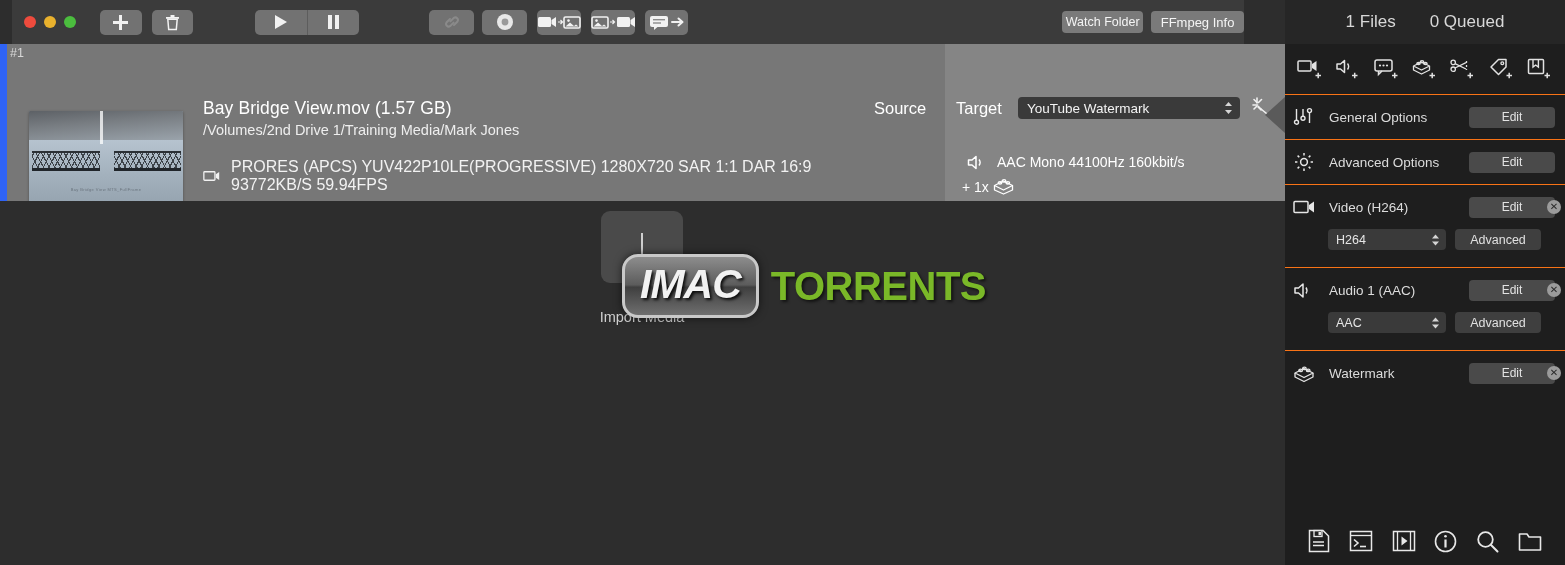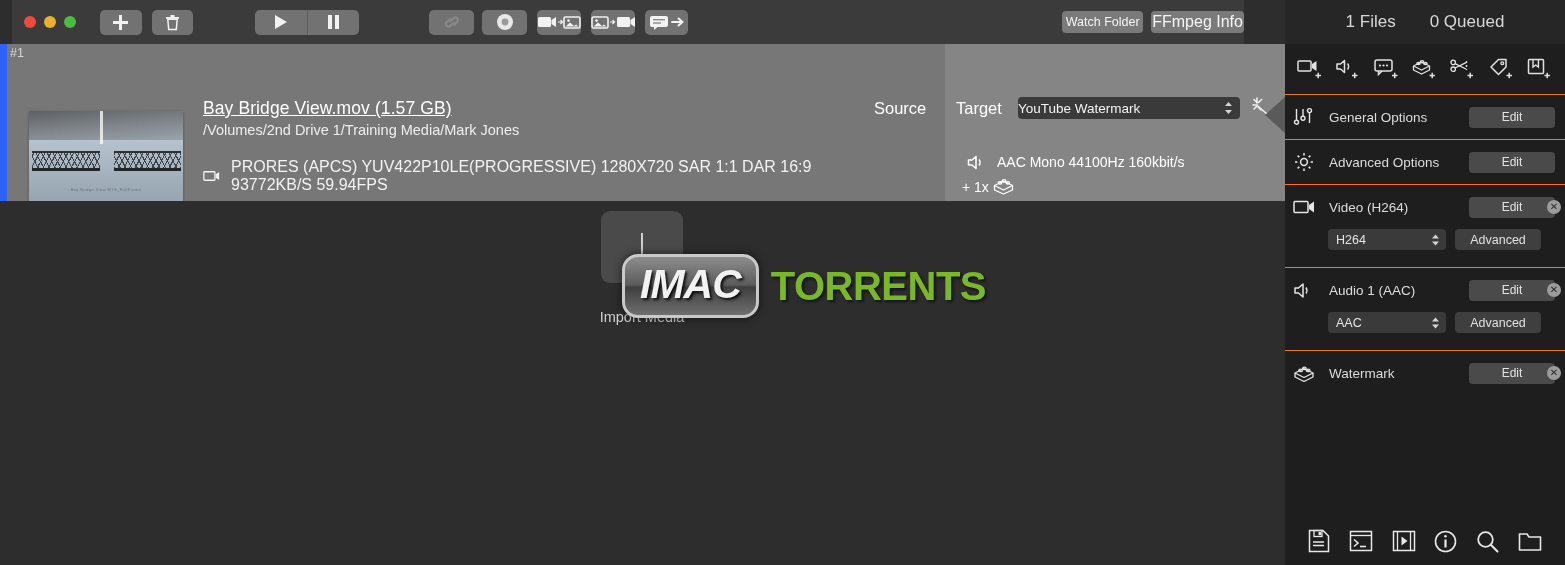--- a/index.html
+++ b/index.html
@@ -46,21 +46,21 @@
   #btn-link { width: 56px; margin-left: 70px; }
   #btn-disc { width: 56px; margin-left: 8px; }
   #btn-v2i { width: 54px; margin-left: 10px; }
   #btn-i2v { width: 54px; margin-left: 10px; }
   #btn-sub { width: 54px; margin-left: 10px; }
 
   #btn-watch { width: 101px; height: 22px; margin-left: 374px;
     background:#7a7a7a; border-radius:4px; color:#f5f5f5; font-size:12.5px;
     display:flex;align-items:center;justify-content:center; }
   #btn-ffmpeg { width: 116px; height: 22px; margin-left: 8px;
-    background:#7a7a7a; border-radius:4px; color:#f5f5f5; font-size:16px;
+    background:#7a7a7a; border-radius:4px; color:#f5f5f5; font-size:13px;
     display:flex;align-items:center;justify-content:center; }
 
   
   #status-bar {
     position:absolute; left:1285px; top:0; width:280px; height:44px;
     background:#262626; display:flex; align-items:center; justify-content:center; gap:34px;
     color:#d8d8d8; font-size:17px;
   }
 
   
@@ -88,38 +88,38 @@
   #thumb .truss2 { position:absolute; left:55%; top:44%; width:44%; height:21%;
     background:repeating-linear-gradient(62deg,#3d4349 0 1px,rgba(0,0,0,0) 1px 5px),
                repeating-linear-gradient(-62deg,#3d4349 0 1px,rgba(0,0,0,0) 1px 5px);
     border-top:2px solid #2b3035; border-bottom:3px solid #20252a; }
   #thumb .cap { position:absolute; left:0; bottom:12%; width:100%;
     text-align:center; font-size:4px; color:#6a747e; letter-spacing:.4px; }
   #duration { position:absolute; left:29px; top:176px; width:154px;
     text-align:center; color:#ececec; font-size:14.5px; }
 
   #file-meta { position:absolute; left:203px; top:54px; width:660px; }
-  #file-title { font-size:17.5px; color:#ffffff; letter-spacing:.1px;text-decoration:underline; }
+  #file-title { font-size:17.5px; color:#ffffff; letter-spacing:.1px; }
   #file-path  { font-size:14.5px; color:#eeeeee; margin-top:3px; }
   .stream-line { display:flex; align-items:center; gap:11px; margin-top:13px;
     font-size:16px; color:#f2f2f2; }
   #src-video-line { margin-top: 20px; }
 
   #source-label { position:absolute; left:874px; top:55px; font-size:16.5px; color:#ffffff; }
 
   
   #target-panel {
     position:absolute; left:945px; top:44px; width:340px; height:157px;
     background:#858585;
   }
   #target-label { position:absolute; left:11px; top:55px; font-size:16.5px; color:#ffffff; }
   #target-select {
     position:absolute; left:73px; top:53px; width:222px; height:22px;
     background:#3a3a3a; border-radius:4px; color:#f3f3f3; font-size:13.5px;
-    display:flex; align-items:center; 
+    display:flex; align-items:center; padding-left:9px;
   }
   #target-select .chev { position:absolute; right:7px; top:50%; transform:translateY(-50%);
     display:flex; flex-direction:column; gap:2px; }
   #magic-wand { position:absolute; left:307px; top:52px; }
   .tgt-line { position:absolute; display:flex; align-items:center; gap:10px;
     font-size:14px; color:#ffffff; }
   #tgt-video { left:22px; top:85px; }
   #tgt-audio { left:22px; top:110px; }
   #tgt-extra { left:17px; top:134px; gap:4px; }
   #btn-start {

